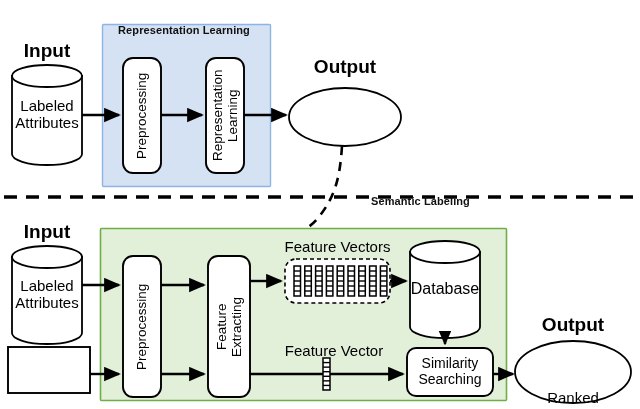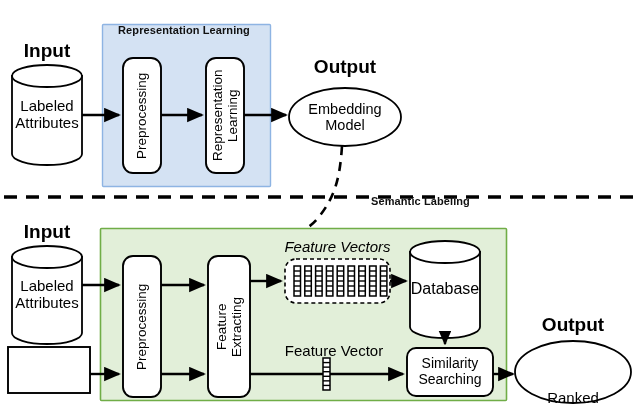--- a/index.html
+++ b/index.html
@@ -198,37 +198,35 @@
 
   <div class="panel-title" style="left:106px; top:20px; width:156px; height:20px;">Representation Learning</div>
 
   <div class="node-text vert" style="left:123px; top:58px; width:38px; height:115px; font-size:13.5px;">Preprocessing</div>
 
   <div class="node-text vert" style="left:206px; top:58px; width:38px; height:115px; font-size:13.5px;">Representation
 Learning</div>
 
   <div class="node-text bold-label" style="left:303px; top:56px; width:84px; height:22px; font-size:19px;">Output</div>
 
-  <div class="node-text" style="left:299px; top:95px; width:92px; height:44px; font-size:14.5px;">Embedding
-Model</div>
 
   <div class="node-text bold-label" style="left:6px; top:221px; width:82px; height:22px; font-size:19px;">Input</div>
 
   <div class="node-text" style="left:6px; top:272px; width:82px; height:46px; font-size:15px;">Labeled
 Attributes</div>
 
 
   <div class="panel-title" style="left:343px; top:191px; width:155px; height:20px;">Semantic Labeling</div>
 
   <div class="node-text vert" style="left:123px; top:256px; width:38px; height:141px; font-size:13.5px;">Preprocessing</div>
 
   <div class="node-text vert" style="left:208px; top:256px; width:42px; height:141px; font-size:13.5px;">Feature
 Extracting</div>
 
-  <div class="node-text" style="left:281px; top:237px; width:113px; height:20px; font-size:15px;font-style:italic;">Feature Vectors</div>
+  <div class="node-text" style="left:281px; top:237px; width:113px; height:20px; font-size:15px;">Feature Vectors</div>
 
   <div class="node-text" style="left:404px; top:278px; width:82px; height:22px; font-size:16px;">Database</div>
 
   <div class="node-text" style="left:274px; top:341px; width:120px; height:20px; font-size:15px;">Feature Vector</div>
 
   <div class="node-text" style="left:407px; top:350px; width:86px; height:44px; font-size:14px;border-radius:6px;">Similarity
 Searching</div>
 
   <div class="node-text bold-label" style="left:531px; top:314px; width:84px; height:22px; font-size:19px;">Output</div>
 

